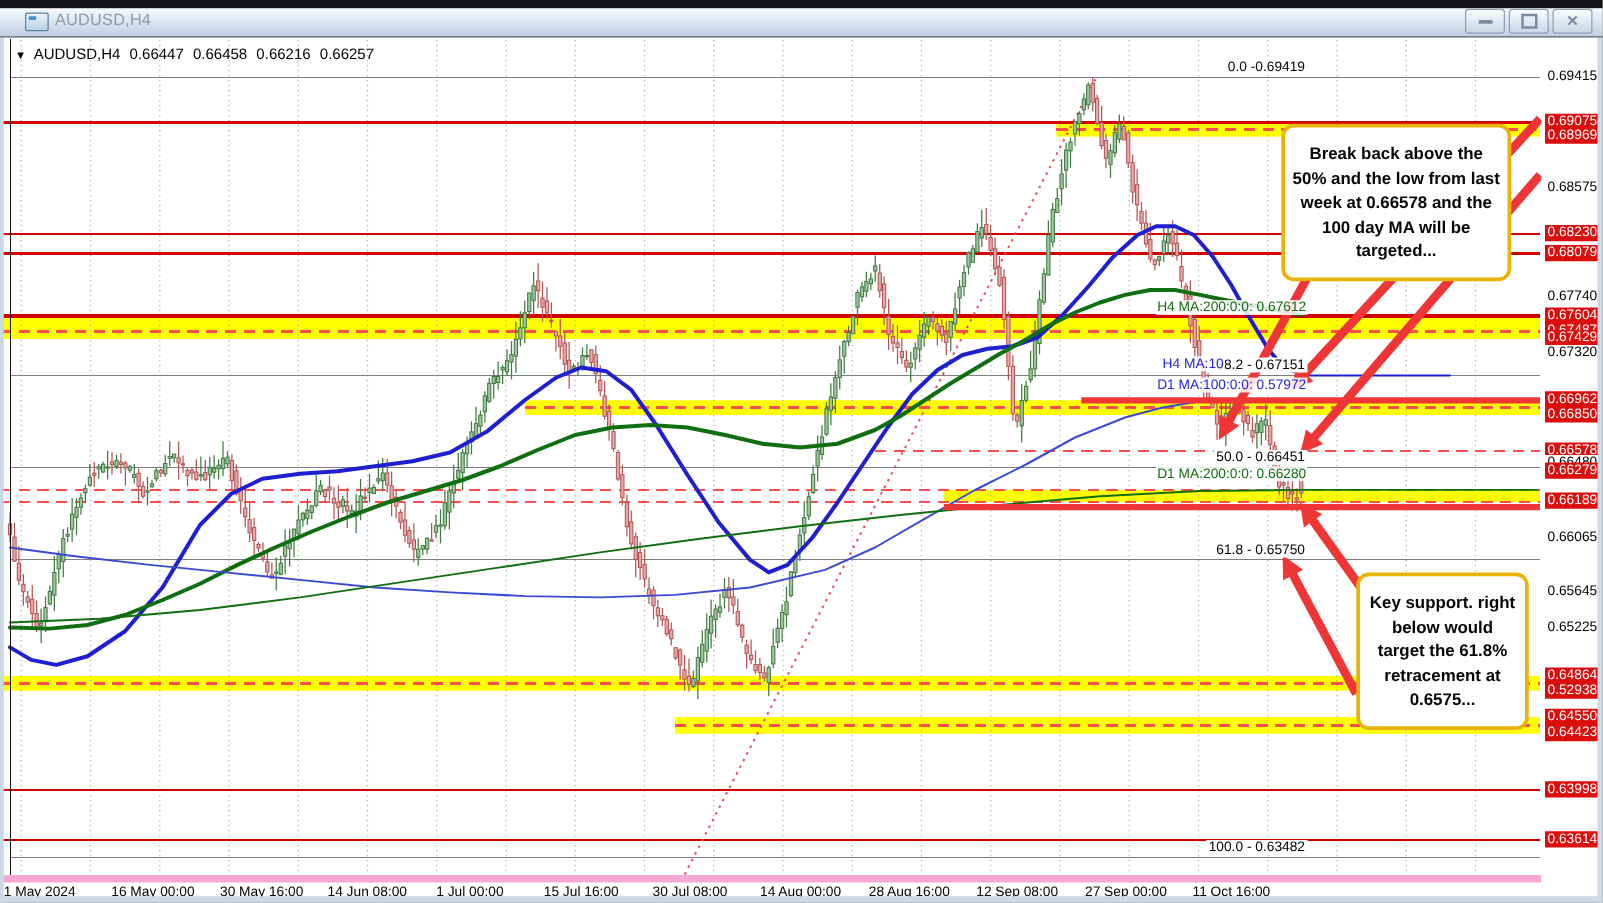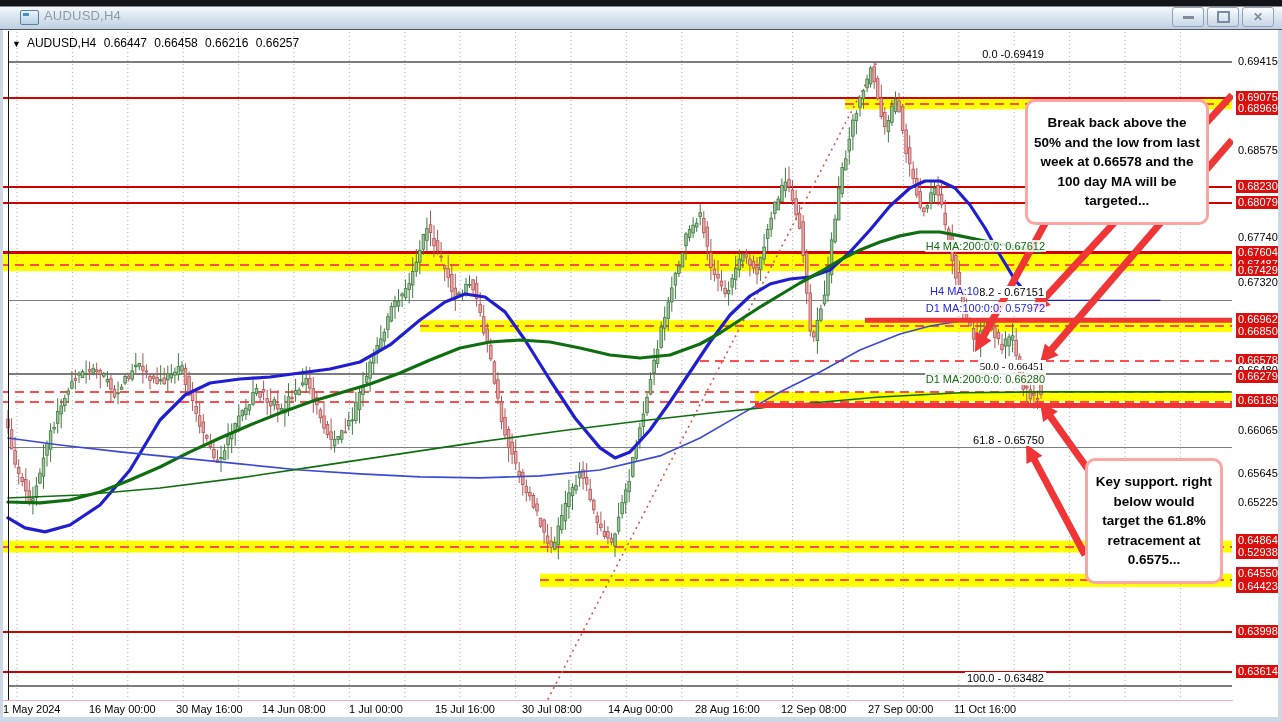--- a/index.html
+++ b/index.html
@@ -20,36 +20,36 @@
   #btn-min{left:1172px;}  #btn-restore{left:1207px;}  #btn-close{left:1242px;}
   #btn-min i{display:block;width:11px;height:3px;background:#7c8ca0;}
   #btn-restore i{display:block;width:9px;height:8px;border:2px solid #7c8ca0;}
   #btn-close::after{content:"\2715";font-size:12px;font-weight:bold;}
 
   
   #chart-svg{position:absolute;left:0;top:0;z-index:10;}
   #price-axis{position:absolute;left:1233px;top:30px;width:45px;height:670px;background:#fff;z-index:20;}
   .plabel{position:absolute;left:3px;font-size:11px;line-height:13px;color:#000;background:#fff;padding:0 2px;white-space:nowrap;}
   .plabel.red{background:#db0e0e;color:#fff;}
-  #time-axis{position:absolute;left:0;top:700px;width:1233px;height:17px;background:#fff;border-top:1px solid #f9a8d4;z-index:20;box-sizing:border-box;}
+  #time-axis{position:absolute;left:0;top:700px;width:1233px;height:17px;background:#fff;border-top:6px solid #f9a8d4;z-index:20;box-sizing:border-box;}
   .tlabel{position:absolute;top:2px;font-size:11px;color:#000;white-space:nowrap;}
   #overlay{position:absolute;left:0;top:0;width:1100px;height:722px;z-index:30;pointer-events:none;}
   .fiblabel{position:absolute;font-size:11px;line-height:12px;color:#000;background:#fff;padding:0 2px;white-space:nowrap;}
   .malabel{position:absolute;font-size:11px;line-height:12px;white-space:nowrap;background:rgba(255,255,255,.85);padding:0 1px;}
   #chrome-left{position:absolute;left:0;top:30px;width:3px;height:692px;background:#ccd8e4;z-index:40;}
   #chrome-right{position:absolute;left:1278px;top:30px;width:4px;height:692px;background:#ccd8e4;z-index:40;}
   #chrome-bottom{position:absolute;left:0;top:717px;width:1282px;height:5px;background:#ccd8e4;z-index:40;}
 
   
   #ohlc{position:absolute;left:12px;top:36px;z-index:25;font-size:12px;color:#000;white-space:nowrap;}
   #ohlc .tri{font-size:9px;margin-right:6px;}
   #ohlc span{margin-right:4px;}
 
   
-  .note{position:absolute;z-index:35;background:#fff;border:3px solid #fca5a5;border-radius:10px;
+  .note{position:absolute;z-index:35;background:#fff;border:3px solid #eab308;border-radius:10px;
     padding:11px 6px;font-size:13.5px;font-weight:bold;line-height:1.45;color:#050505;text-align:center;}
   #note1{left:1025px;top:99px;width:166px;}
   #note2{left:1085px;top:458px;width:120px;}
 </style>
 </head>
 <body>
 
 <div id="window">
 
   <svg id="chart-svg" width="1282" height="722">
@@ -763,21 +763,21 @@
       <div class="tlabel" style="left: 522px;">30 Jul 08:00</div>
       <div class="tlabel" style="left: 608px;">14 Aug 00:00</div>
       <div class="tlabel" style="left: 695px;">28 Aug 16:00</div>
       <div class="tlabel" style="left: 781px;">12 Sep 08:00</div>
       <div class="tlabel" style="left: 868px;">27 Sep 00:00</div>
       <div class="tlabel" style="left: 954px;">11 Oct 16:00</div>
     </div>
   <div id="overlay">
       <div class="fiblabel" style="right: 54px; top: 48px;">0.0 -0.69419</div>
       <div class="fiblabel" style="right: 54px; top: 286.375px;">38.2 - 0.67151</div>
-      <div class="fiblabel" style="right: 54px; top: 359.947px; font-family: Liberation Serif, serif;">50.0 - 0.66451</div>
+      <div class="fiblabel" style="right: 54px; top: 359.947px;">50.0 - 0.66451</div>
       <div class="fiblabel" style="right: 54px; top: 433.625px;">61.8 - 0.65750</div>
       <div class="fiblabel" style="right: 54px; top: 672px;">100.0 - 0.63482</div>
       <div class="malabel" style="right: 54px; top: 240px; color: rgb(15, 110, 15);">H4 MA:200:0:0: 0.67612</div>
       <div class="malabel" style="right: 120px; top: 285px; color: rgb(38, 38, 216);">H4 MA:10</div>
       <div class="malabel" style="right: 54px; top: 302px; color: rgb(38, 38, 216);">D1 MA:100:0:0: 0.57972</div>
       <div class="malabel" style="right: 54px; top: 373px; color: rgb(15, 110, 15);">D1 MA:200:0:0: 0.66280</div>
     </div>
 
   <div class="note" id="note1">
     <span>Break back above the 50% and the low from last week at 0.66578 and the 100 day MA will be targeted...</span>

